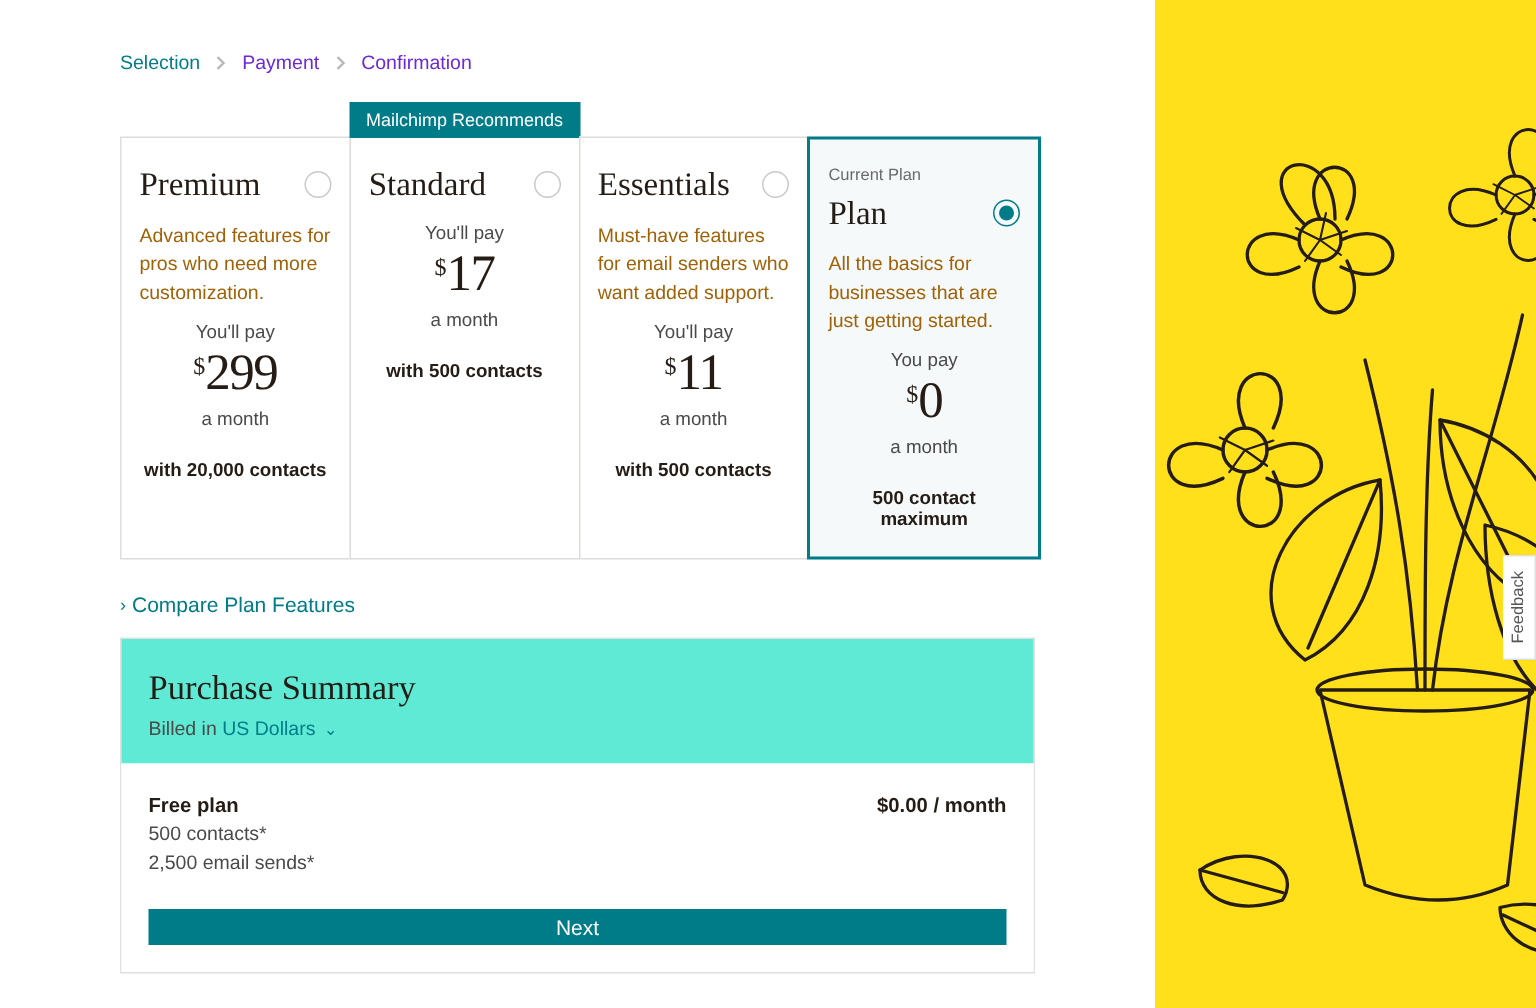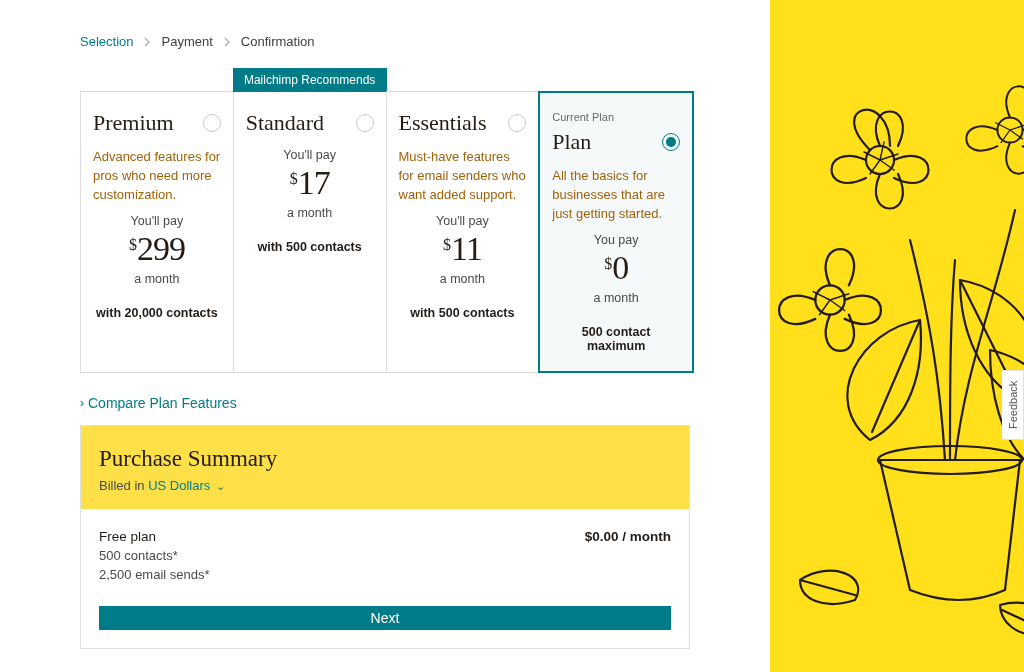--- a/index.html
+++ b/index.html
@@ -21,21 +21,21 @@
     position: relative;
   }
   .inner {
     width: 610px;
     margin-left: 80px;
   }
 
   
   .crumbs { display: flex; align-items: center; gap: 10px; font-size: 13px; margin-bottom: 18px; }
   .crumb-active { color: #007c89; font-weight: 500; }
-  .crumb { color: #404040; }
+  .crumb { color: #6d28d9; }
   .chev { color: #b7b7b7; }
   .chev svg { display:block; }
 
   
   .plans { display: flex; width: 614px; }
   .plan {
     flex: 1 1 0;
     border: 1px solid #dedddc;
     position: relative;
     padding: 18px 12px 18px 12px;
@@ -94,35 +94,35 @@
     display:flex; align-items:center; gap:4px; cursor:pointer;
   }
   .compare .tri { font-size: 12px; }
 
   
   .summary {
     margin-top: 14px;
     border: 1px solid #e0e0e0;
   }
   .summary-head {
-    background: #fde047;
+    background: #5eead4;
     padding: 20px 18px 16px 18px;
   }
   .summary-head h2 {
     font-family: Georgia, "Times New Roman", serif;
     font-weight: 400; font-size: 23px; margin-bottom: 6px;
   }
   .billed { font-size: 13px; color:#4a4a4a;}
   .billed .cur-sel { color:#007c89; cursor:pointer;}
   .billed .dd { color:#007c89; font-size:11px; margin-left:2px;}
   .summary-body {
     background:#fff; padding: 20px 18px 18px 18px;
   }
   .line { display:flex; justify-content:space-between; font-size:13.5px;}
-  .line .name { font-weight:400;}
+  .line .name { font-weight:700;}
   .line .val { font-weight:600;}
   .sub { font-size:13px; color:#4a4a4a; margin-top:4px;}
   .next-btn {
     margin-top: 24px;
     width: 100%; height: 24px;
     background:#007c89; color:#fff; border:none;
     font-size:14px; font-weight:500; cursor:pointer;
   }
 
   

